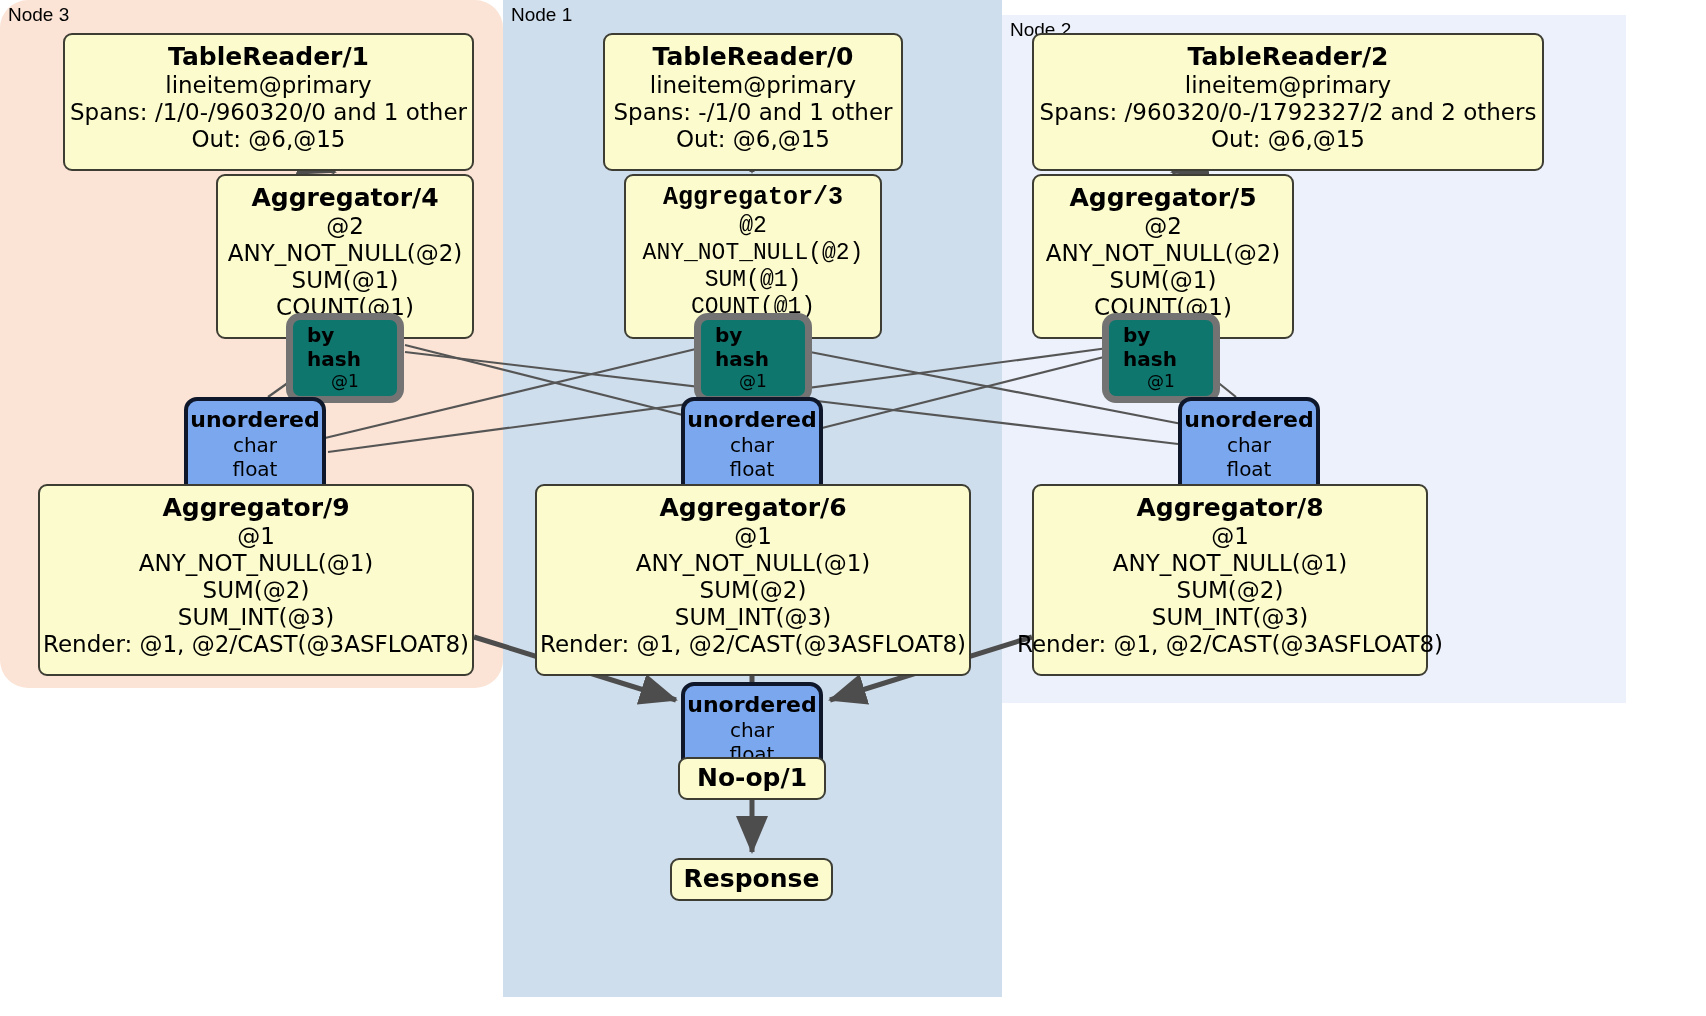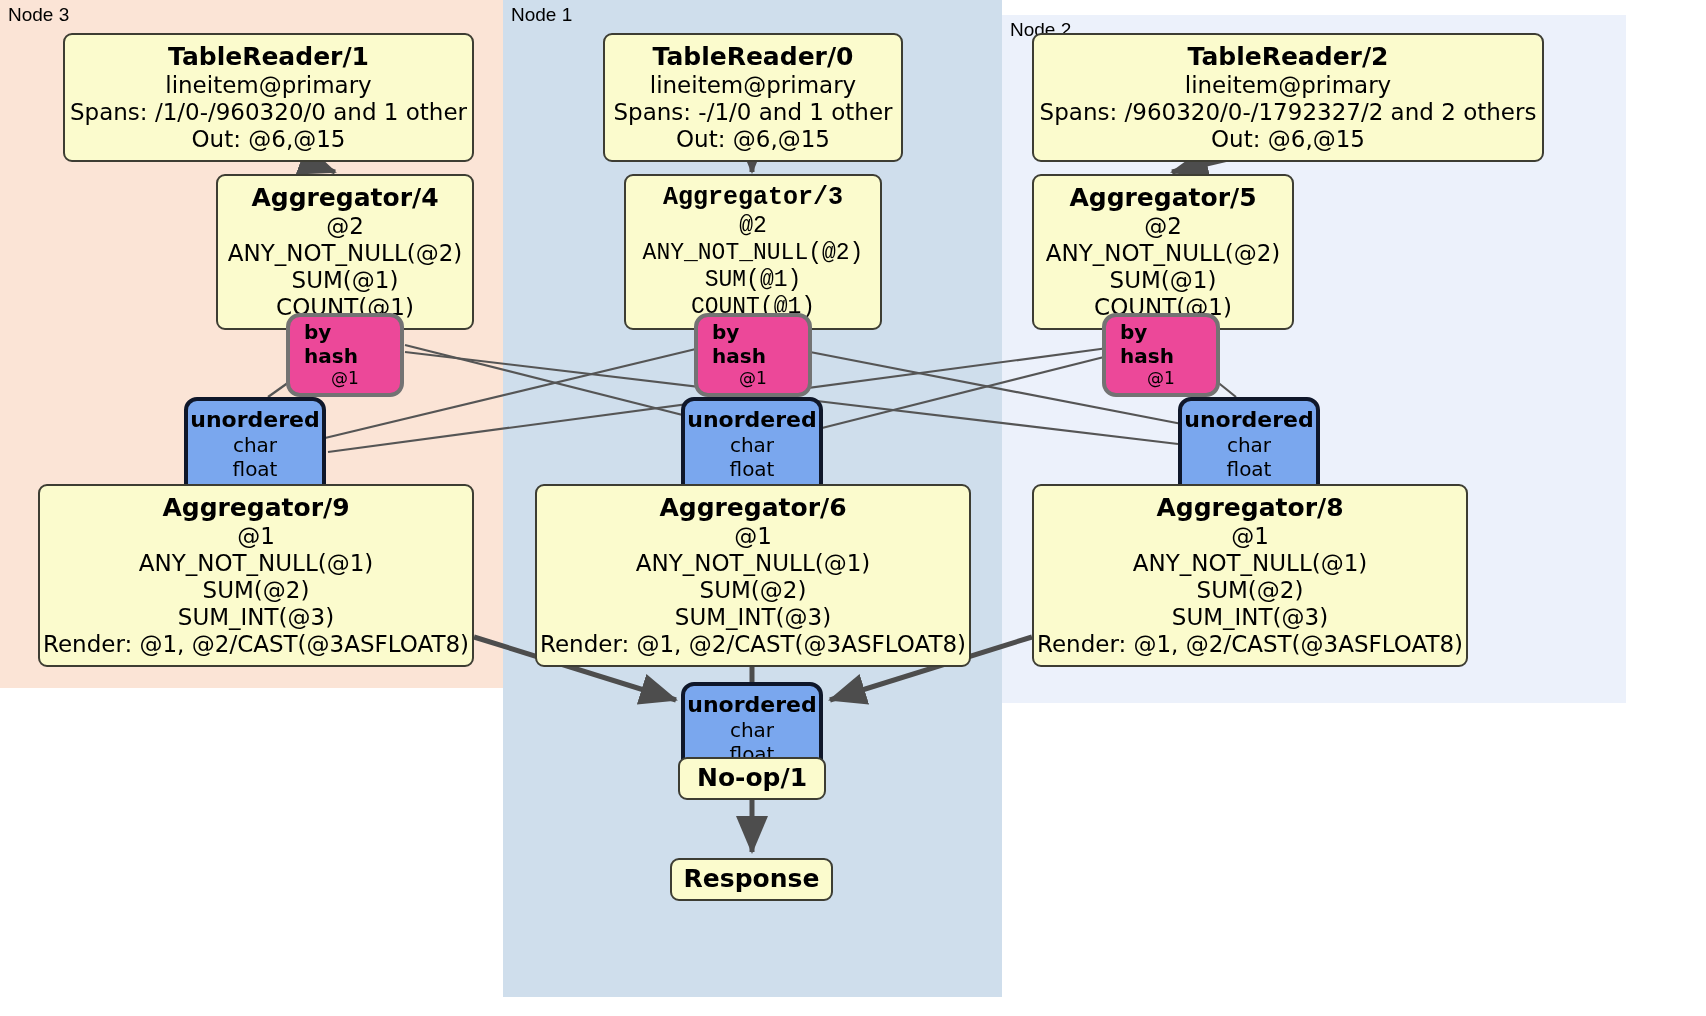--- a/index.html
+++ b/index.html
@@ -10,43 +10,43 @@
   .panel{position:absolute;box-sizing:border-box;}
   .panel-label{position:absolute;left:8px;top:4px;font-size:19px;color:#000;
                font-family:"Liberation Sans","DejaVu Sans",sans-serif;}
 
   #edges{position:absolute;left:0;top:0;width:1706px;height:1016px;overflow:visible;}
 
   .node{position:absolute;box-sizing:border-box;display:flex;flex-direction:column;
         align-items:center;justify-content:flex-start;}
 
   .proc{background:#fbfbcd;border:2px solid #3d3d33;border-radius:9px;
-        padding:6px 10px 7px 10px;}
+        padding:6px 10px 16px 10px;}
   .proc .ttl{font-weight:bold;font-size:25px;line-height:31px;color:#000;}
   .proc .ln{font-size:23px;line-height:27px;color:#000;}
 
-  .router{background:#ec4899;border:4px solid #737373;border-radius:14px;
+  .router{background:#0f766e;border:7px solid #737373;border-radius:14px;
           padding:3px 14px 5px 14px;}
   .router .ttl{font-weight:bold;font-size:20px;line-height:24px;color:#000;}
   .router .ln{font-size:17px;line-height:20px;color:#000;}
 
   .recv{background:#7aa7ee;border:4px solid #0f172a;border-radius:13px;
         padding:5px 12px 7px 12px;}
   .recv .ttl{font-weight:bold;font-size:22px;line-height:27px;color:#000;}
   .recv .ln{font-size:20px;line-height:24px;color:#000;}
 
   .small .ttl{font-size:25px;line-height:33px;}
   .nowrap{white-space:nowrap;}
 </style>
 </head>
 <body>
 
 <div id="stage">
 
-  <div class="panel" style="left:0px;top:0px;width:503px;height:688px;background:#fbe4d6;">
+  <div class="panel" style="left:0px;top:0px;width:503px;height:688px;background:#fbe4d6;border-radius:28px;">
     <span class="panel-label">Node 3</span>
   </div>
 
   <div class="panel" style="left:503px;top:0px;width:499px;height:997px;background:#cfdeec;">
     <span class="panel-label">Node 1</span>
   </div>
 
   <div class="panel" style="left:1002px;top:15px;width:624px;height:688px;background:#ecf1fb;">
     <span class="panel-label">Node 2</span>
   </div>
@@ -197,21 +197,21 @@
     <div class="ln">@1</div>
   </div>
 
   <div class="node recv" style="left:1178px;top:397px;width:142px;">
     <div class="ttl">unordered</div>
     <div class="ln">char</div>
     <div class="ln">float</div>
     <div class="ln">int</div>
   </div>
 
-  <div class="node proc" style="left:1032px;top:484px;width:436px;">
+  <div class="node proc" style="left:1032px;top:484px;width:396px;">
     <div class="ttl">Aggregator/8</div>
     <div class="ln">@1</div>
     <div class="ln">ANY_NOT_NULL(@1)</div>
     <div class="ln">SUM(@2)</div>
     <div class="ln">SUM_INT(@3)</div>
     <div class="ln nowrap">Render: @1, @2/CAST(@3ASFLOAT8)</div>
   </div>
 
 </div>
 

